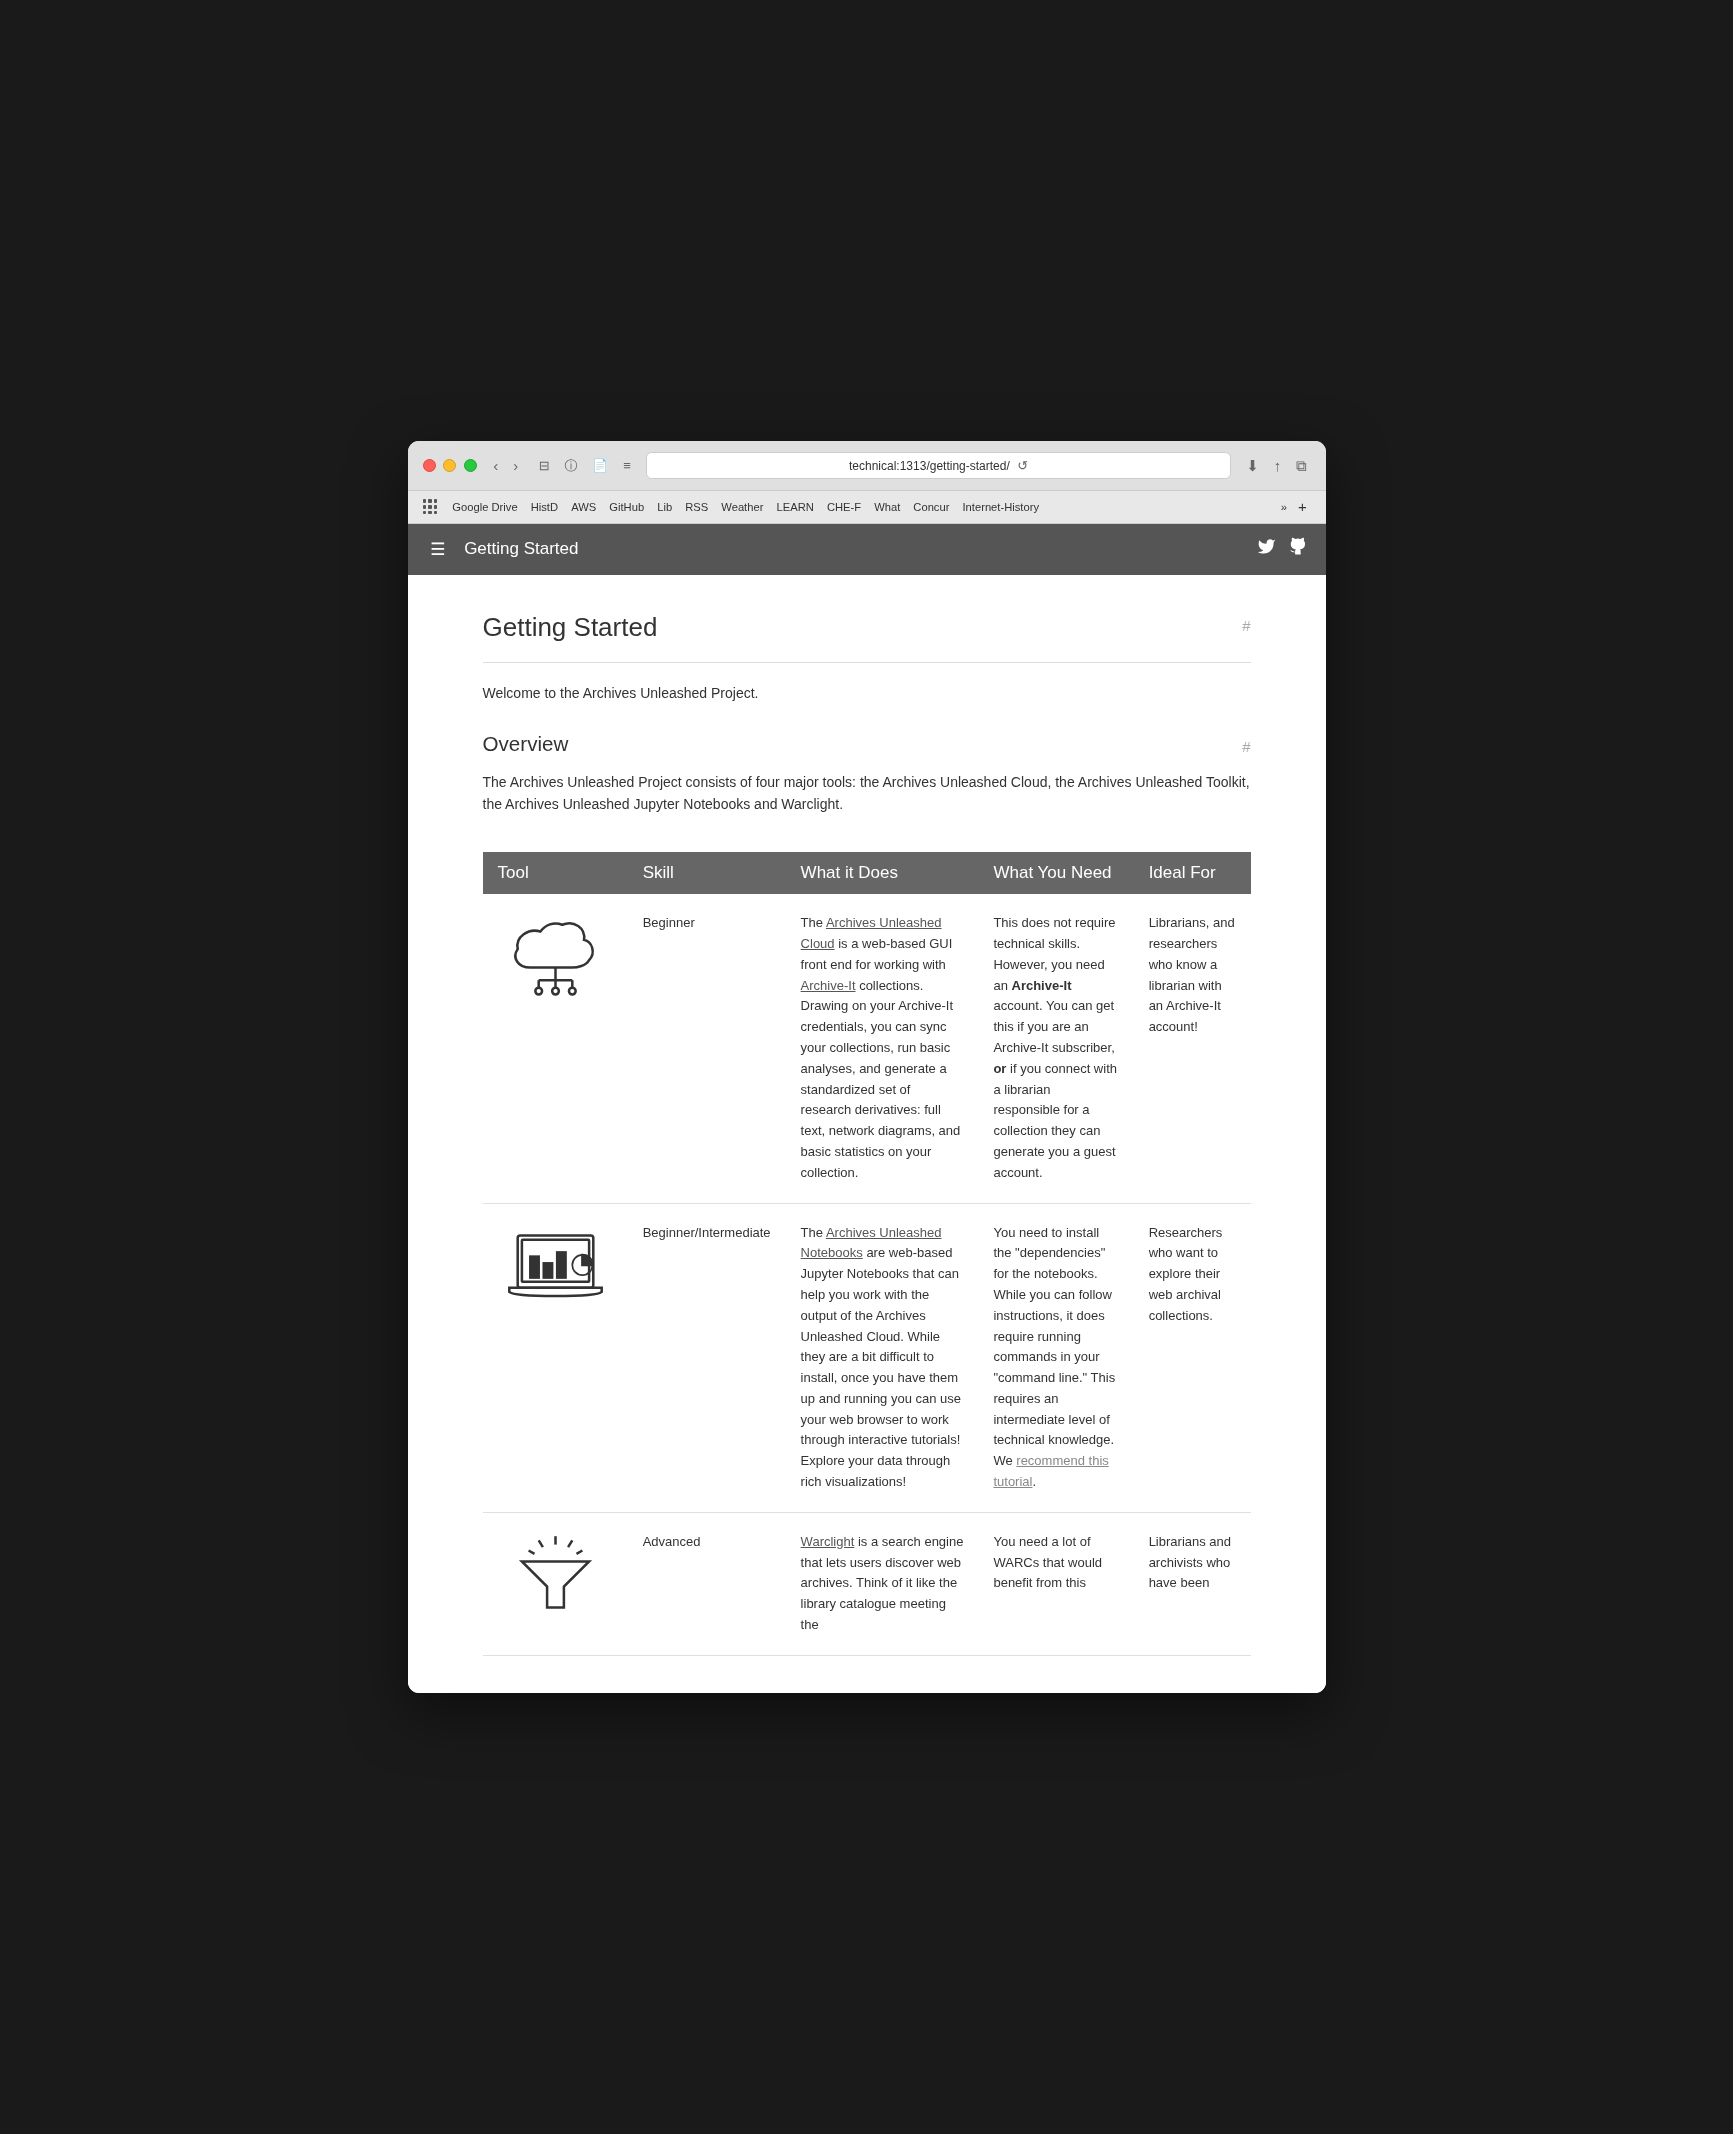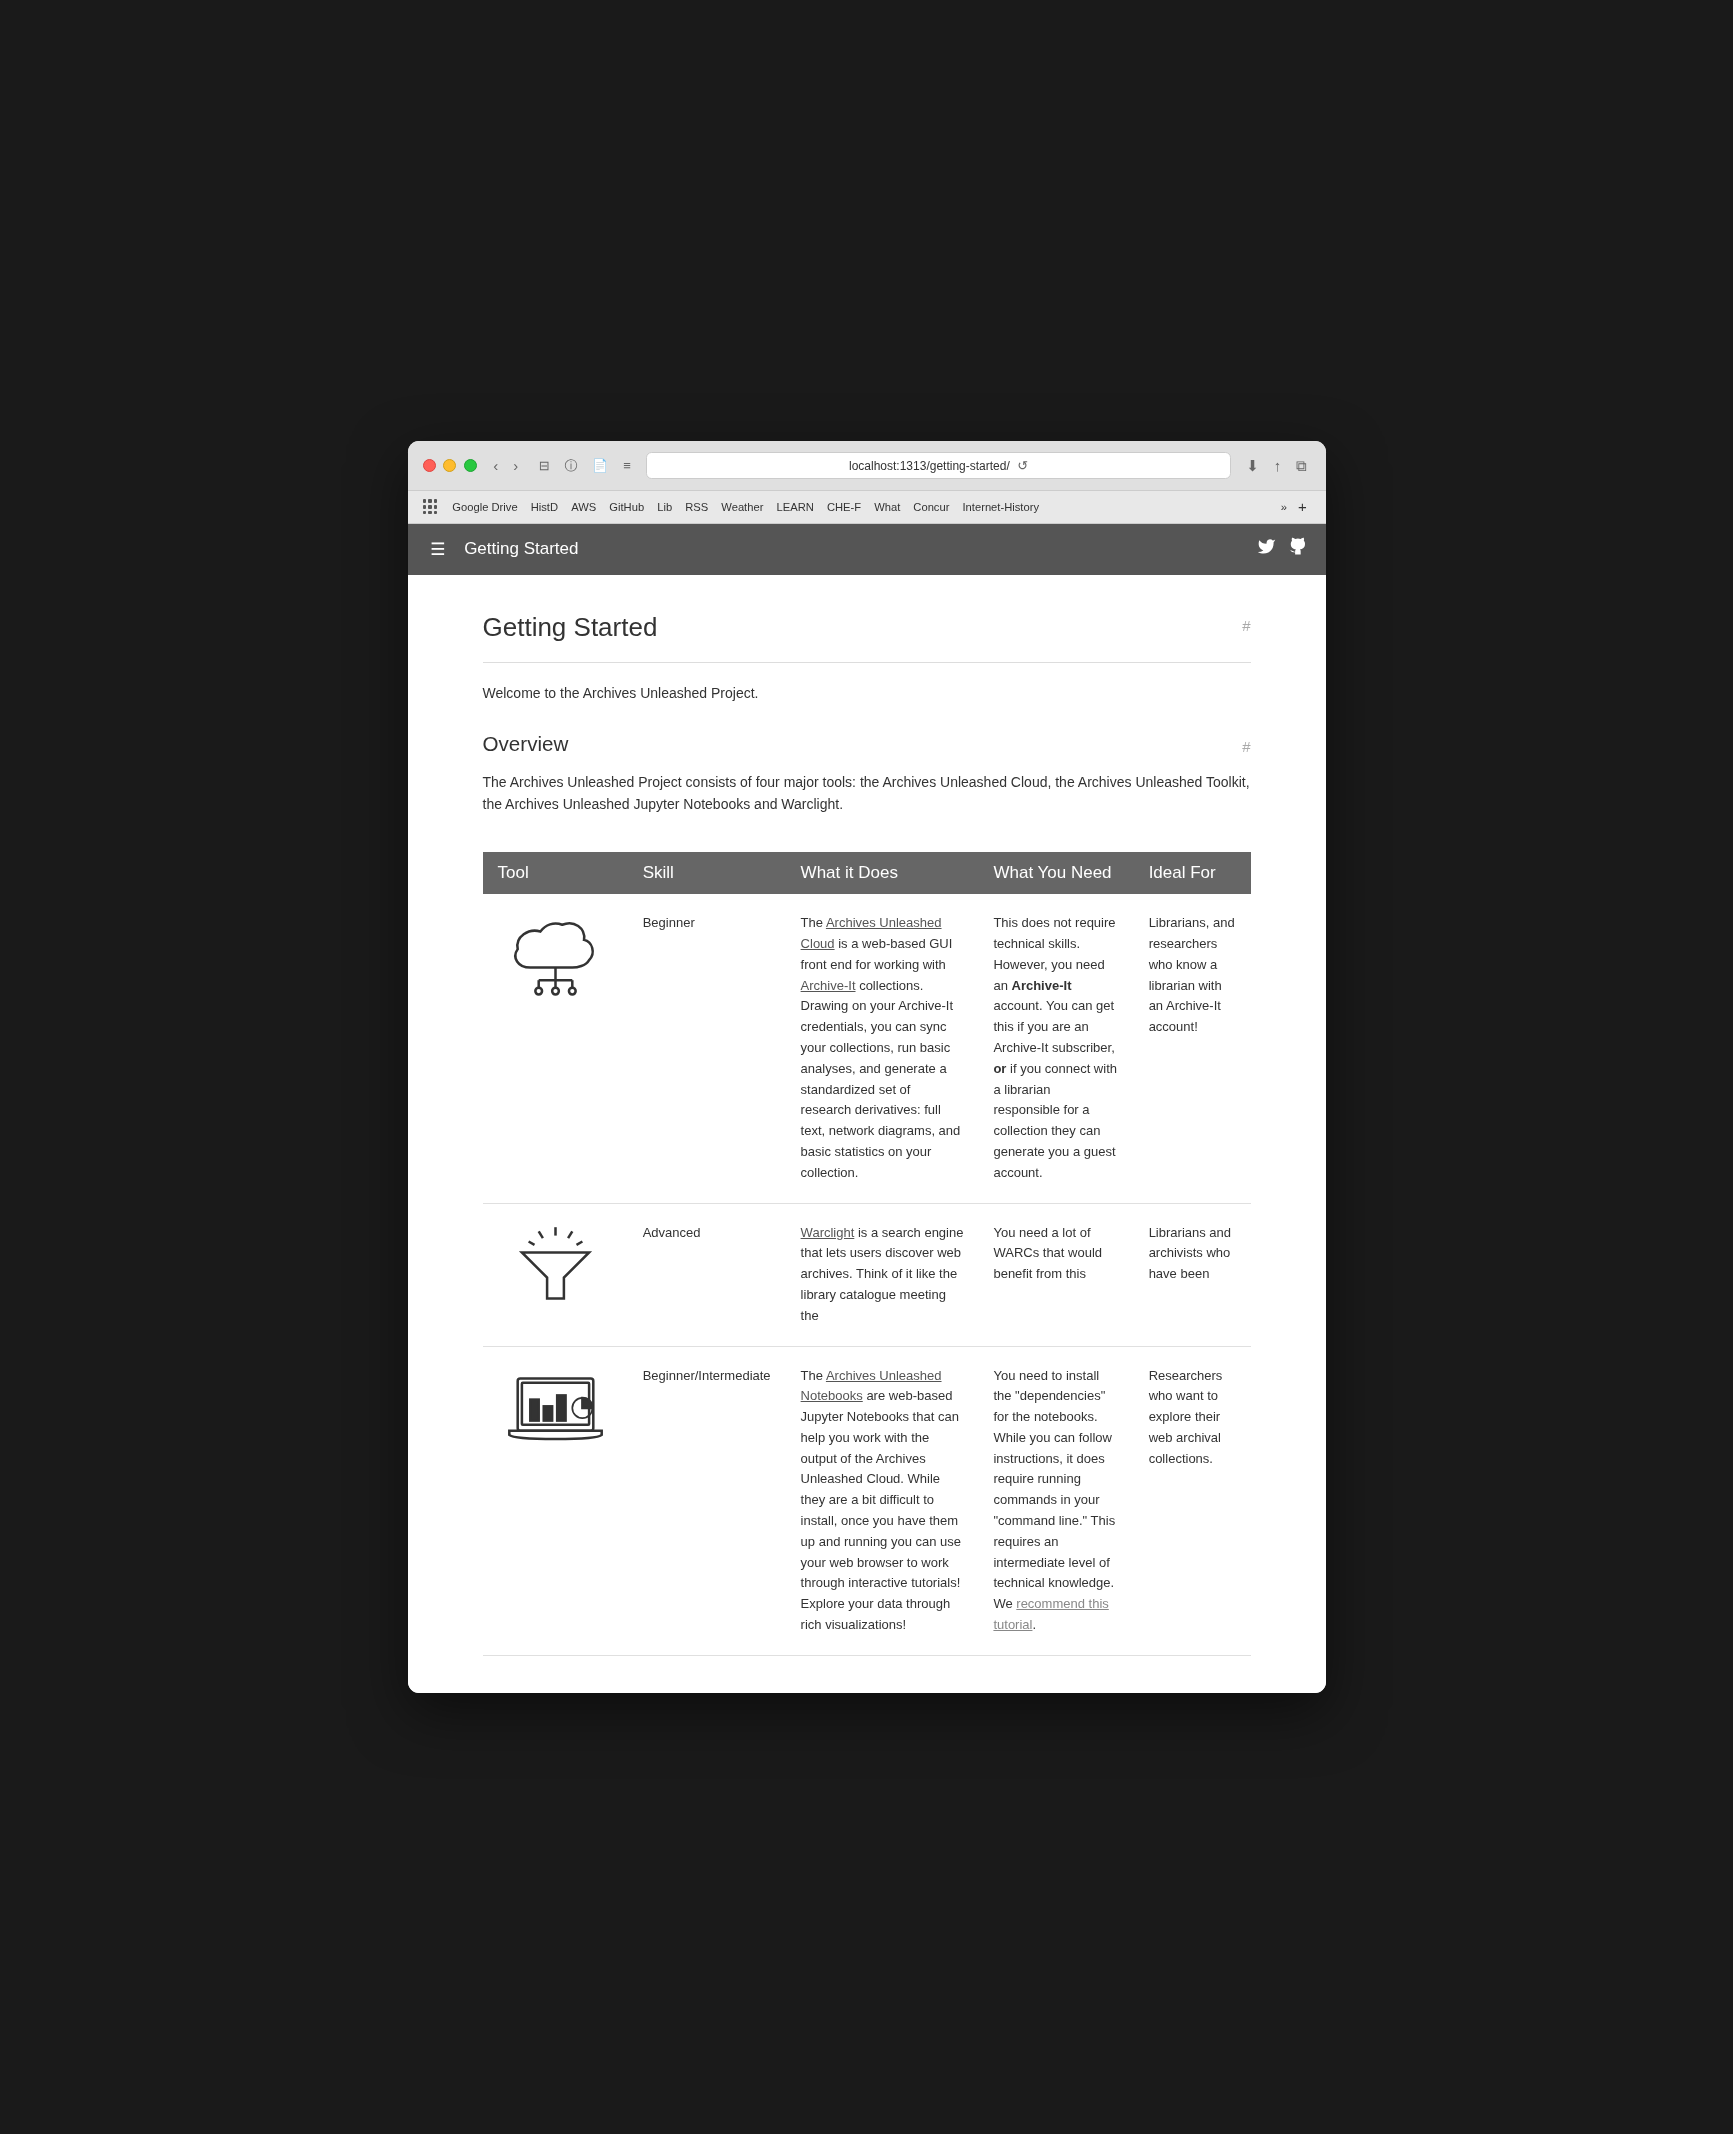--- a/index.html
+++ b/index.html
@@ -352,21 +352,21 @@
       <button class="nav-btn">‹</button>
       <button class="nav-btn">›</button>
     </div>
     <div class="toolbar-icons">
       <button class="toolbar-icon-btn">⊟</button>
       <button class="toolbar-icon-btn">ⓘ</button>
       <button class="toolbar-icon-btn">📄</button>
       <button class="toolbar-icon-btn">≡</button>
     </div>
     <div class="address-bar">
-      <span class="address-text">localhost:1313/getting-started/</span>
+      <span class="address-text">technical:1313/getting-started/</span>
       <span class="refresh-icon">↺</span>
     </div>
     <div class="browser-actions">
       <button class="browser-action-btn">⬇</button>
       <button class="browser-action-btn">↑</button>
       <button class="browser-action-btn">⧉</button>
     </div>
   </div>
 
   <div class="bookmarks-bar">
@@ -468,68 +468,68 @@
             <span>The </span><a class="link">Archives Unleashed Cloud</a><span> is a web-based GUI front end for working with </span><a class="link">Archive-It</a><span> collections. Drawing on your Archive-It credentials, you can sync your collections, run basic analyses, and generate a standardized set of research derivatives: full text, network diagrams, and basic statistics on your collection.</span>
           </td>
           <td class="what-need-cell">
             <span>This does not require technical skills. However, you need an <strong>Archive-It</strong> account. You can get this if you are an Archive-It subscriber, <strong>or</strong> if you connect with a librarian responsible for a collection they can generate you a guest account.</span>
           </td>
           <td class="ideal-for-cell">Librarians, and researchers who know a librarian with an Archive-It account!</td>
         </tr>
 
         <tr>
           <td class="tool-icon-cell">
+            <svg class="icon-laptop" width="103" height="84" viewBox="0 0 120 100">
+              <g fill="none" stroke="#333" stroke-width="3">
+
+                <rect x="15" y="15" width="90" height="62" rx="3"></rect>
+
+                <rect x="20" y="20" width="80" height="50" rx="1"></rect>
+
+                <path d="M5 77 L115 77 L115 82 Q110 87 60 87 Q10 87 5 82 Z"></path>
+
+                <rect x="30" y="40" width="10" height="25" fill="#333"></rect>
+                <rect x="46" y="48" width="10" height="17" fill="#333"></rect>
+                <rect x="62" y="35" width="10" height="30" fill="#333"></rect>
+
+                <circle cx="92" cy="50" r="12" fill="none" stroke="#333" stroke-width="2"></circle>
+                <path d="M92 50 L92 38 A12 12 0 0 1 104 50 Z" fill="#333"></path>
+              </g>
+            </svg>
+          </td>
+          <td class="skill-cell">Beginner/Intermediate</td>
+          <td class="what-does-cell">
+            <span>The </span><a class="link">Archives Unleashed Notebooks</a><span> are web-based Jupyter Notebooks that can help you work with the output of the Archives Unleashed Cloud. While they are a bit difficult to install, once you have them up and running you can use your web browser to work through interactive tutorials! Explore your data through rich visualizations!</span>
+          </td>
+          <td class="what-need-cell">
+            <span>You need to install the "dependencies" for the notebooks. While you can follow instructions, it does require running commands in your "command line." This requires an intermediate level of technical knowledge. We </span><a class="link-light">recommend this tutorial</a><span>.</span>
+          </td>
+          <td class="ideal-for-cell">Researchers who want to explore their web archival collections.</td>
+        </tr>
+
+        <tr>
+          <td class="tool-icon-cell">
             <svg class="icon-funnel" width="103" height="84" viewBox="0 0 120 100">
               <g fill="none" stroke="#333" stroke-width="3">
 
                 <line x1="60" y1="5" x2="60" y2="15"></line>
                 <line x1="40" y1="10" x2="45" y2="18"></line>
                 <line x1="80" y1="10" x2="75" y2="18"></line>
                 <line x1="28" y1="22" x2="35" y2="26"></line>
                 <line x1="92" y1="22" x2="85" y2="26"></line>
 
                 <path d="M20 35 L100 35 L70 65 L70 90 L50 90 L50 65 Z"></path>
               </g>
             </svg>
           </td>
           <td class="skill-cell">Advanced</td>
           <td class="what-does-cell">
             <a class="link">Warclight</a><span> is a search engine that lets users discover web archives. Think of it like the library catalogue meeting the</span>
           </td>
           <td class="what-need-cell">You need a lot of WARCs that would benefit from this</td>
           <td class="ideal-for-cell">Librarians and archivists who have been</td>
         </tr>
-
-        <tr>
-          <td class="tool-icon-cell">
-            <svg class="icon-laptop" width="103" height="84" viewBox="0 0 120 100">
-              <g fill="none" stroke="#333" stroke-width="3">
-
-                <rect x="15" y="15" width="90" height="62" rx="3"></rect>
-
-                <rect x="20" y="20" width="80" height="50" rx="1"></rect>
-
-                <path d="M5 77 L115 77 L115 82 Q110 87 60 87 Q10 87 5 82 Z"></path>
-
-                <rect x="30" y="40" width="10" height="25" fill="#333"></rect>
-                <rect x="46" y="48" width="10" height="17" fill="#333"></rect>
-                <rect x="62" y="35" width="10" height="30" fill="#333"></rect>
-
-                <circle cx="92" cy="50" r="12" fill="none" stroke="#333" stroke-width="2"></circle>
-                <path d="M92 50 L92 38 A12 12 0 0 1 104 50 Z" fill="#333"></path>
-              </g>
-            </svg>
-          </td>
-          <td class="skill-cell">Beginner/Intermediate</td>
-          <td class="what-does-cell">
-            <span>The </span><a class="link">Archives Unleashed Notebooks</a><span> are web-based Jupyter Notebooks that can help you work with the output of the Archives Unleashed Cloud. While they are a bit difficult to install, once you have them up and running you can use your web browser to work through interactive tutorials! Explore your data through rich visualizations!</span>
-          </td>
-          <td class="what-need-cell">
-            <span>You need to install the "dependencies" for the notebooks. While you can follow instructions, it does require running commands in your "command line." This requires an intermediate level of technical knowledge. We </span><a class="link-light">recommend this tutorial</a><span>.</span>
-          </td>
-          <td class="ideal-for-cell">Researchers who want to explore their web archival collections.</td>
-        </tr>
       </tbody>
     </table>
 
   </div>
 </div>
 
 
 </body></html>

